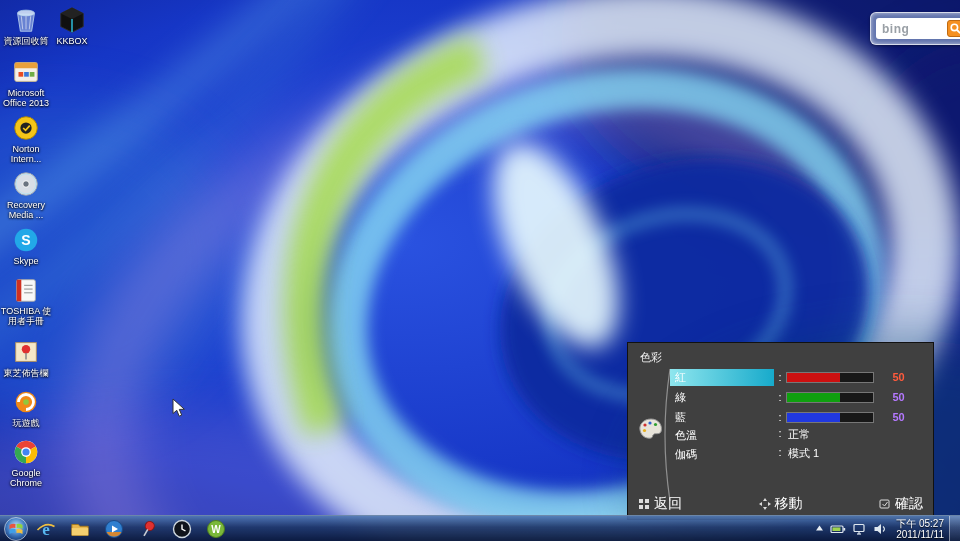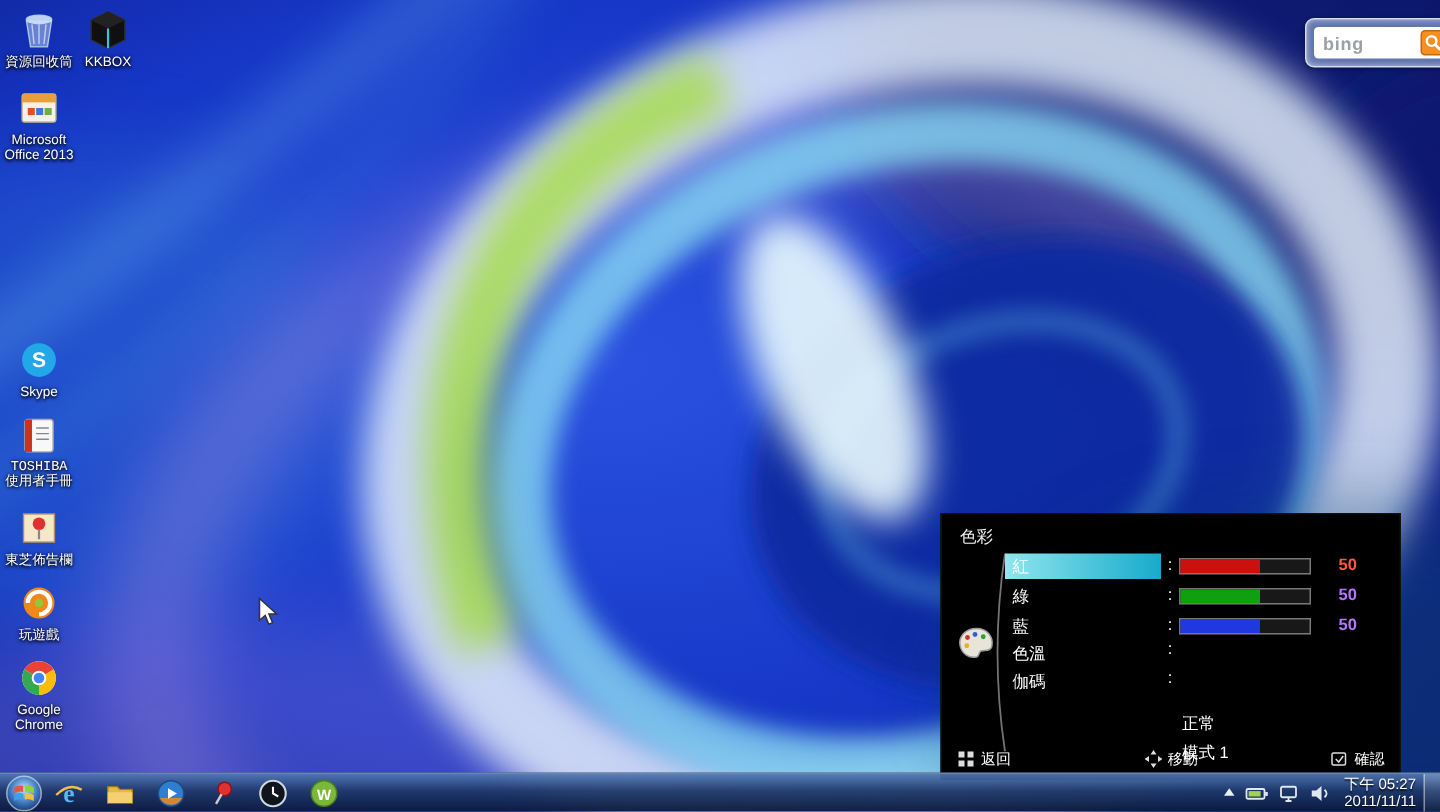--- a/index.html
+++ b/index.html
@@ -14,41 +14,41 @@
   .dicon .lbl{color:#fff;font-size:9px;line-height:10px;text-shadow:0 1px 2px #000,0 0 3px rgba(0,0,0,.9);word-wrap:break-word;}
 
   
   .bing-gadget{position:absolute;left:870px;top:12px;width:102px;height:33px;z-index:3;border-radius:6px;
     background:rgba(185,210,235,.5);border:1px solid rgba(255,255,255,.75);box-shadow:inset 0 0 4px rgba(255,255,255,.6),0 1px 3px rgba(0,0,0,.4);box-sizing:border-box;}
   .bing-box{margin:5px;height:21px;background:#fff;border-radius:3px;display:flex;align-items:center;justify-content:space-between;padding:0 2px 0 6px;box-sizing:border-box;}
   .bing-logo{color:#9aa0a6;font-weight:bold;font-size:12px;letter-spacing:.5px;}
   .bing-btn{width:17px;height:17px;background:#f59020;border-radius:3px;display:flex;align-items:center;justify-content:center;border:1px solid #c06a10;box-sizing:border-box;}
 
   
-  .osd{position:absolute;left:627px;top:342px;width:307px;height:178px;background:#000000;color:#fff;font-size:11px;z-index:4;border:1px solid #111;box-sizing:border-box;}
+  .osd{position:absolute;left:627px;top:342px;width:307px;height:178px;background:#404040;color:#fff;font-size:11px;z-index:4;border:1px solid #111;box-sizing:border-box;}
   .osd-title{position:absolute;left:12px;top:7px;color:#f0f0f0;}
   .palette-wrap{position:absolute;left:10px;top:74px;width:26px;height:24px;}
   .curve-wrap{position:absolute;left:30px;top:26px;width:16px;height:132px;}
   .osd-rows{position:absolute;left:42px;top:24px;right:10px;}
   .srow{display:flex;align-items:center;height:20px;}
   .orow{display:flex;height:19px;}
   .slabel,.olabel{width:104px;padding:1px 5px;box-sizing:border-box;}
   .slabel.sel{background:linear-gradient(90deg,#8fe6ee,#17aacb);}
   .colon{width:12px;text-align:center;}
   .sbar{width:86px;height:9px;border:1px solid #777;background:#181818;box-sizing:content-box;}
   .fill{display:block;height:100%;width:62%;}
   .fill-red{background:#cc1010;}
   .fill-green{background:#0fa00f;}
   .fill-blue{background:#2038e0;}
   .sval{flex:1;text-align:center;font-weight:bold;}
   .v-red{color:#ff5a3c;}
   .v-green{color:#b478ff;}
   .v-blue{color:#b478ff;}
-  .oval{padding-left:2px;margin-top:48px;}
-  .osd-footer{position:absolute;left:10px;right:10px;bottom:6px;display:flex;justify-content:space-between;font-size:10px;}
+  .oval{padding-left:2px;}
+  .osd-footer{position:absolute;left:10px;right:10px;bottom:6px;display:flex;justify-content:space-between;font-size:14px;}
   .fitem{display:flex;align-items:center;gap:4px;}
   .ficon{width:12px;height:12px;display:block;}
 
   
   .taskbar{position:absolute;left:0;right:0;bottom:0;height:26px;z-index:5;display:flex;align-items:center;box-sizing:border-box;
     background:linear-gradient(180deg,rgba(80,120,180,.92) 0%,rgba(30,55,105,.94) 45%,rgba(10,25,60,.96) 100%);
     border-top:1px solid rgba(170,205,240,.6);}
   .orb{width:26px;height:26px;margin-left:3px;flex:0 0 auto;}
   .orb svg{width:26px;height:26px;display:block;}
   .tbtn{width:34px;height:26px;display:flex;align-items:center;justify-content:center;flex:0 0 auto;}
@@ -132,33 +132,53 @@
       <rect x="4" y="6" width="24" height="20" rx="2" fill="#f5f0e8" stroke="#c8b890"></rect>
       <rect x="4" y="6" width="24" height="6" fill="#e8a03c"></rect>
       <rect x="8" y="16" width="5" height="5" fill="#e84c22"></rect>
       <rect x="14" y="16" width="5" height="5" fill="#3c78d8"></rect>
       <rect x="20" y="16" width="5" height="5" fill="#70ad47"></rect>
     </svg>
       </div>
     <div class="lbl">Microsoft Office 2013</div>
   </div>
 
-
+  <div class="dicon" style="left:0px;top:113px;">
+    <div class="ic">
+        <svg viewBox="0 0 32 32">
+      <circle cx="16" cy="16" r="12" fill="#f5c518" stroke="#b08800"></circle>
+      <circle cx="16" cy="16" r="6" fill="#222"></circle>
+      <path d="M13 16 l2.5 2.5 l4.5 -5" stroke="#f5c518" stroke-width="1.8" fill="none"></path>
+    </svg>
+      </div>
+    <div class="lbl">Norton Intern...</div>
+  </div>
+
+  <div class="dicon" style="left:0px;top:169px;">
+    <div class="ic">
+        <svg viewBox="0 0 32 32">
+      <circle cx="16" cy="16" r="12" fill="#d8dee6" stroke="#9aa4b0"></circle>
+      <circle cx="16" cy="16" r="10.5" fill="none" stroke="#b8e0f0"></circle>
+      <circle cx="16" cy="16" r="3.5" fill="#6a7480" stroke="#fff"></circle>
+    </svg>
+      </div>
+    <div class="lbl">Recovery Media ...</div>
+  </div>
 
   <div class="dicon" style="left:0px;top:225px;">
     <div class="ic">
         <svg viewBox="0 0 32 32">
       <circle cx="16" cy="16" r="12" fill="#22a8e8"></circle>
       <text x="16" y="21" text-anchor="middle" font-size="15" font-weight="bold" fill="#ffffff" font-family="Liberation Sans, sans-serif">S</text>
     </svg>
       </div>
     <div class="lbl">Skype</div>
   </div>
 
-  <div class="dicon" style="left:0px;top:275px;font-family:Liberation Mono, monospace;">
+  <div class="dicon" style="left:0px;top:275px;">
     <div class="ic">
         <svg viewBox="0 0 32 32">
       <rect x="6" y="5" width="20" height="23" rx="2" fill="#f8f8f8" stroke="#aaa"></rect>
       <rect x="6" y="5" width="5" height="23" fill="#d03020"></rect>
       <path d="M14 11 h9 M14 15 h9 M14 19 h9" stroke="#888"></path>
     </svg>
       </div>
     <div class="lbl">TOSHIBA 使用者手冊</div>
   </div>
 

